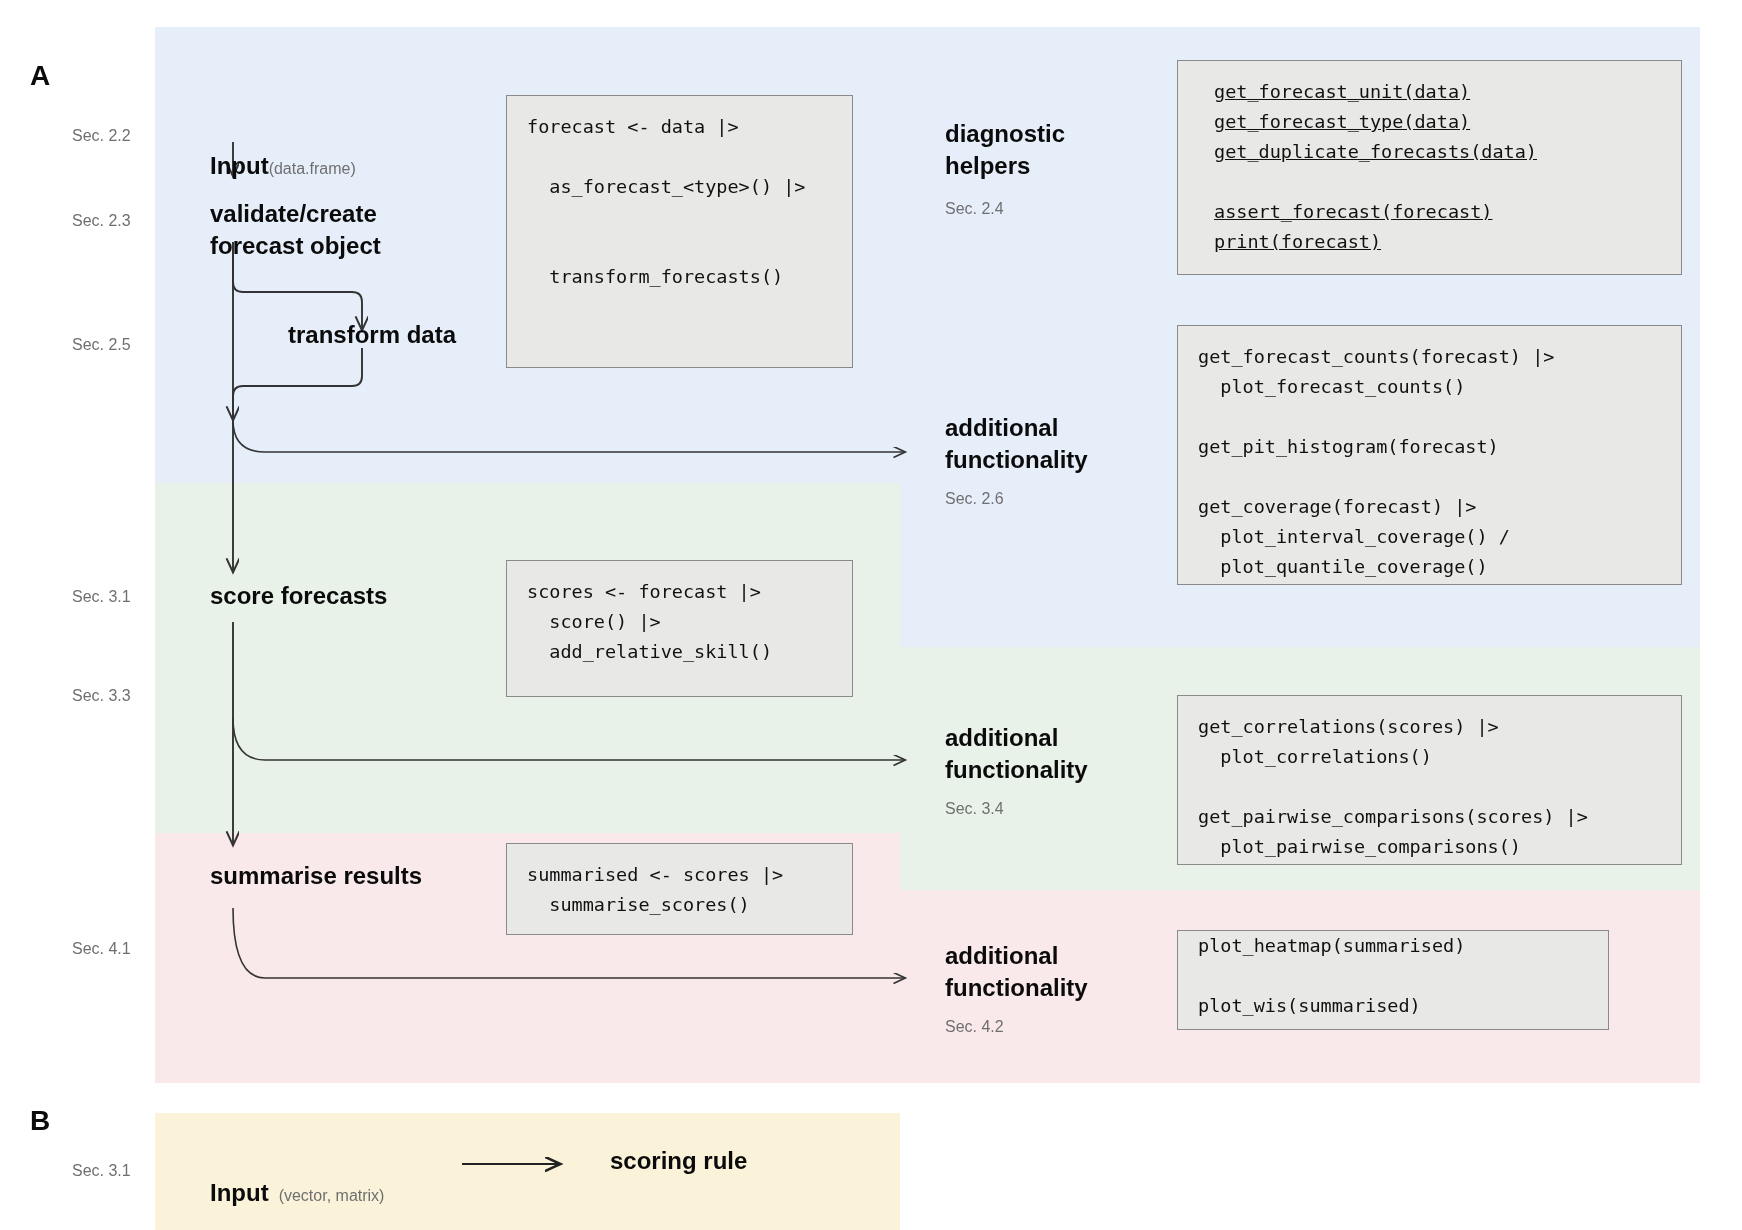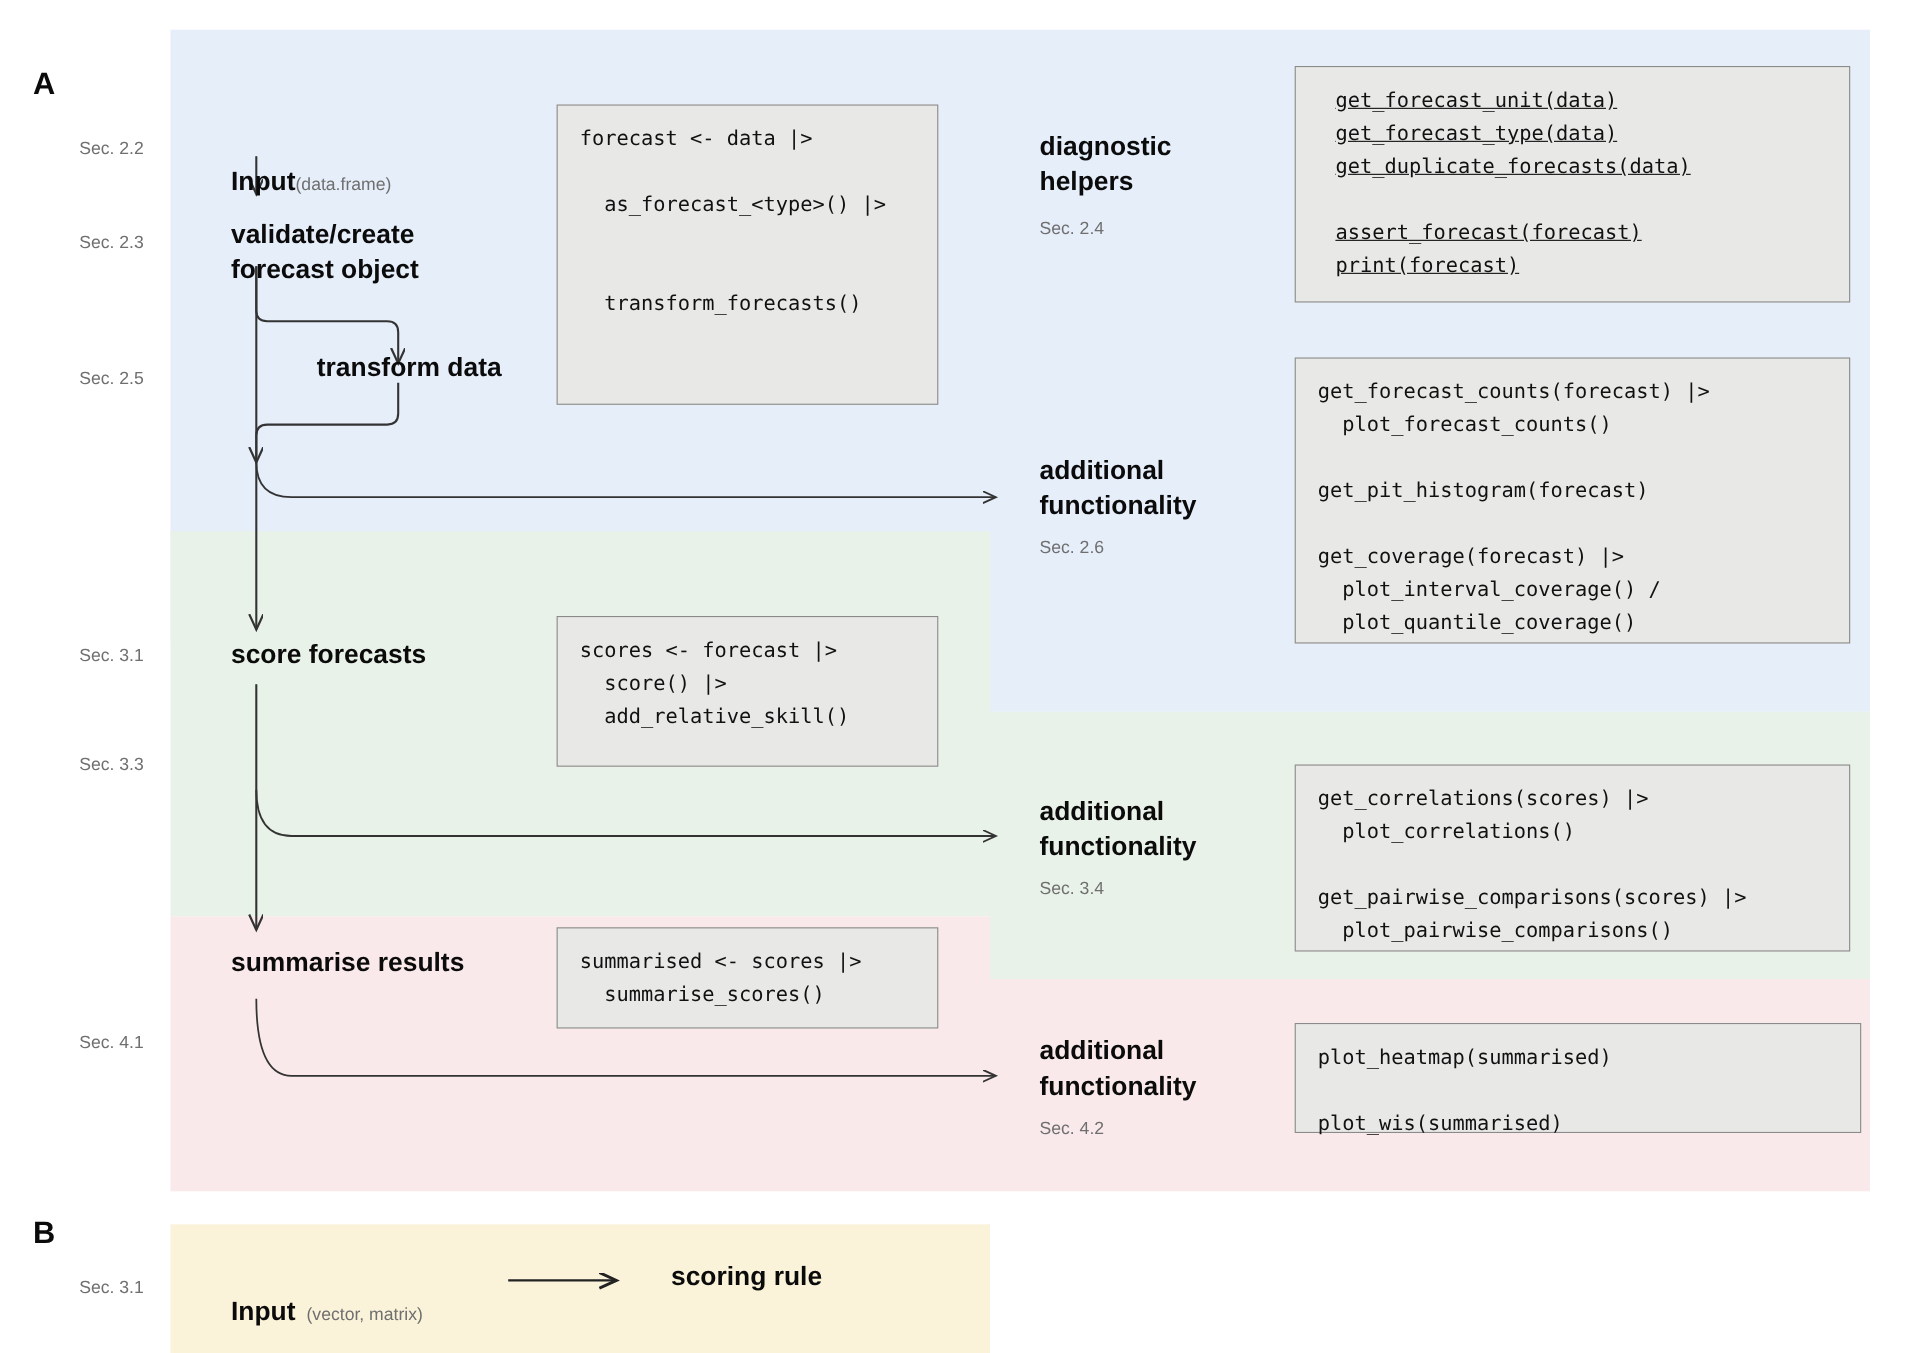--- a/index.html
+++ b/index.html
@@ -156,21 +156,21 @@
 get_coverage(forecast) |&gt;
   plot_interval_coverage() /
   plot_quantile_coverage()</div>
 
   <div class="codebox" style="left:1177px;top:695px;width:505px;height:170px;padding-left:20px;padding-top:16px;">get_correlations(scores) |&gt;
   plot_correlations()
 
 get_pairwise_comparisons(scores) |&gt;
   plot_pairwise_comparisons()</div>
 
-  <div class="codebox" style="left:1177px;top:930px;width:515px;height:100px;padding-left:20px;padding-top:16px;">plot_heatmap(summarised)
+  <div class="codebox" style="left:1177px;top:930px;width:432px;height:100px;padding-left:20px;padding-top:0;">plot_heatmap(summarised)
 
 plot_wis(summarised)</div>
 
   <div class="stage" style="left:210px;top:1145px;">
     <span>Input</span><span class="sub" style="margin-left:10px;">(vector, matrix)</span>
   </div>
 
   <div class="stage" style="left:578px;top:1145px;margin-left:32px;">scoring rule</div>
 
 </div>

